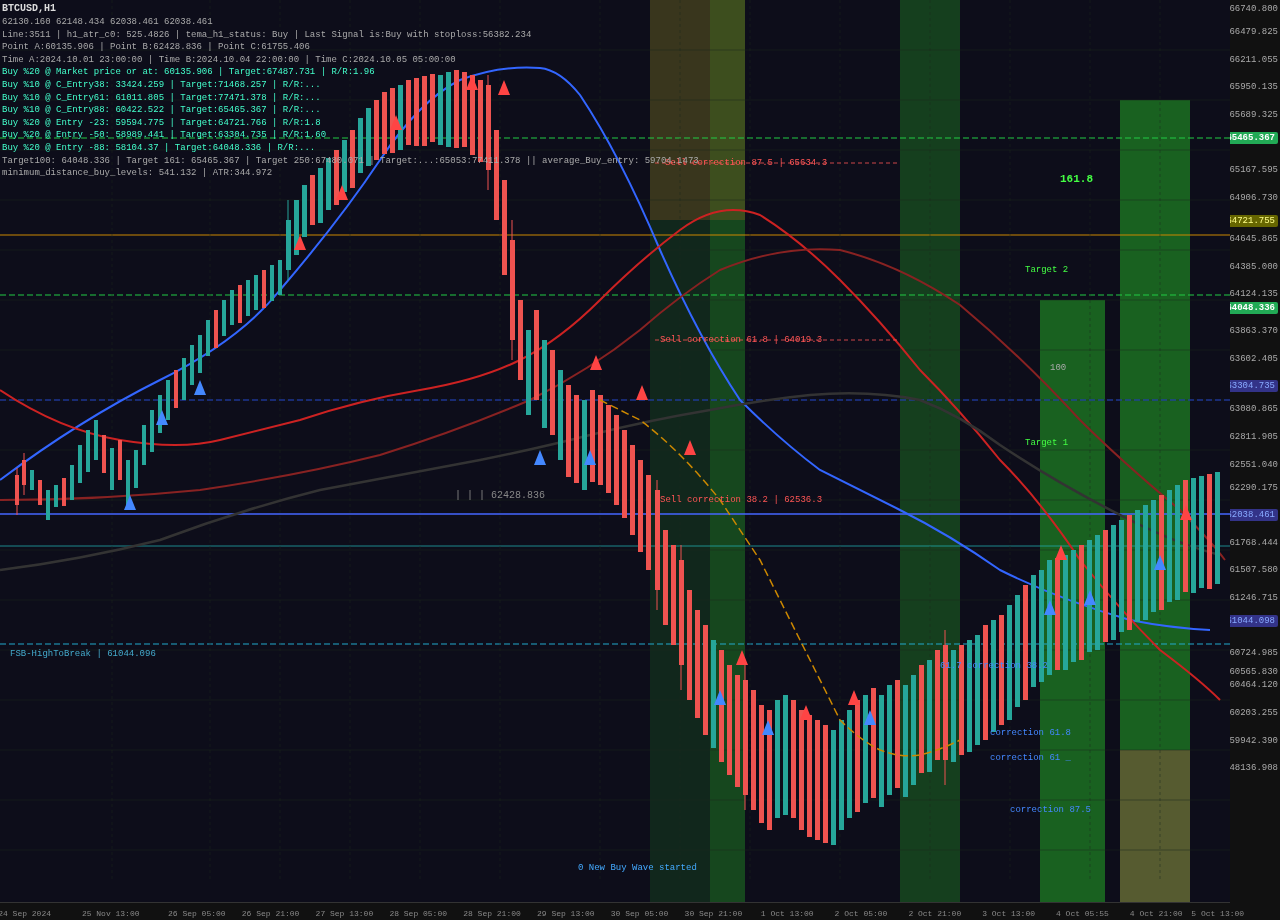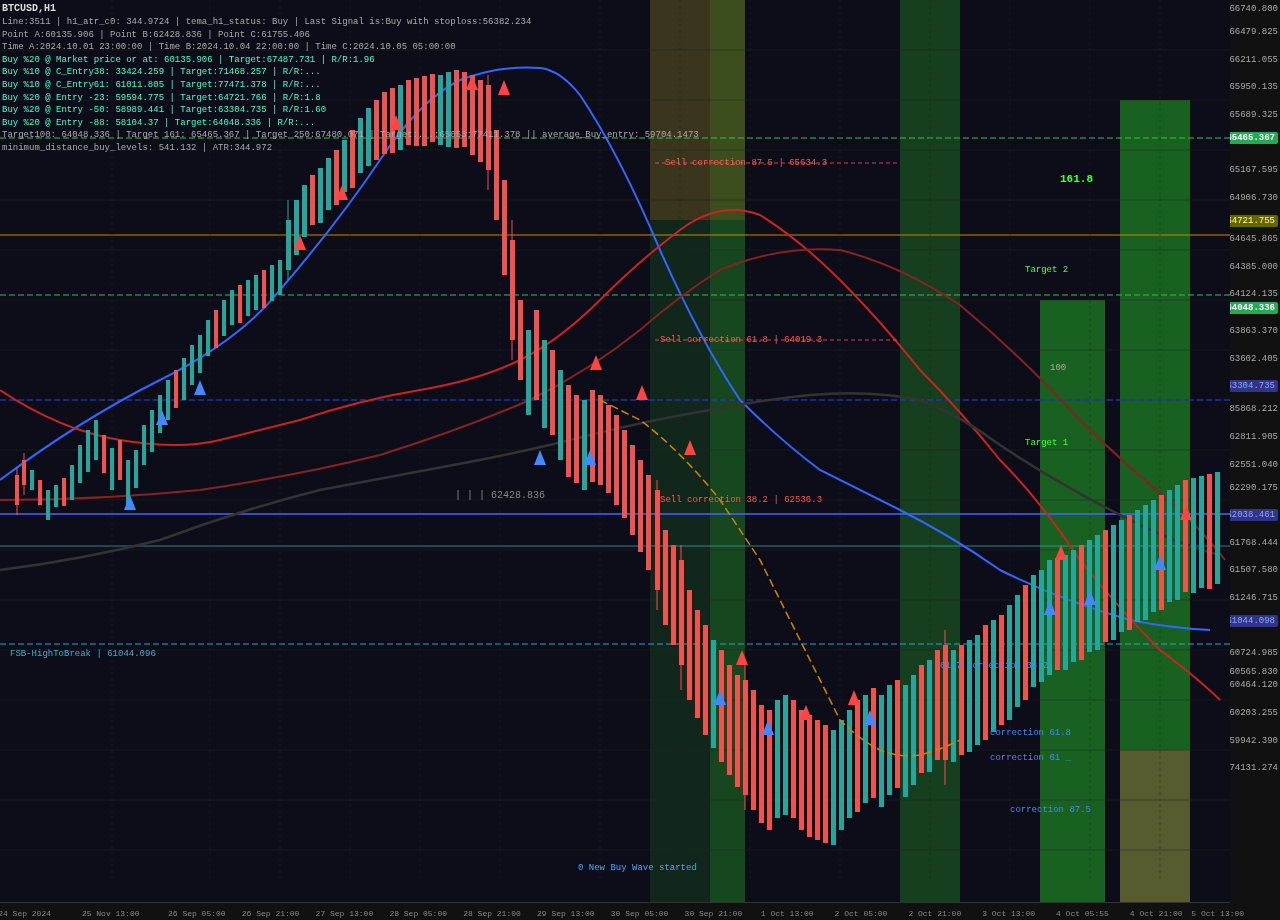--- a/index.html
+++ b/index.html
@@ -116,26 +116,28 @@
   </style>
 </head>
 <body>
 
 <div id="chart-container">
 
   <div id="watermark">MARKETTRDE</div>
 
   <div id="info-panel">
     <div class="title-line">BTCUSD,H1</div>
-    <div>Line:3511  | h1_atr_c0: 344.9724 | tema_h1_status: Buy | Last Signal is:Buy with stoploss:56382.234</div>
+    <div>62130.160  62148.434  62038.461  62038.461</div>
+    <div>Line:3511  | h1_atr_c0: 525.4826 | tema_h1_status: Buy | Last Signal is:Buy with stoploss:56382.234</div>
     <div>Point A:60135.906 | Point B:62428.836 | Point C:61755.406</div>
     <div>Time A:2024.10.01 23:00:00 | Time B:2024.10.04 22:00:00 | Time C:2024.10.05 05:00:00</div>
     <div class="buy-signal">Buy %20 @ Market price or at: 60135.906 | Target:67487.731 | R/R:1.96</div>
     <div class="buy-signal">Buy %10 @ C_Entry38: 33424.259 | Target:71468.257 | R/R:...</div>
     <div class="buy-signal">Buy %10 @ C_Entry61: 61011.805 | Target:77471.378 | R/R:...</div>
+    <div class="buy-signal">Buy %10 @ C_Entry88: 60422.522 | Target:65465.367 | R/R:...</div>
     <div class="buy-signal">Buy %20 @ Entry -23: 59594.775 | Target:64721.766 | R/R:1.8</div>
     <div class="buy-signal">Buy %20 @ Entry -50: 58989.441 | Target:63304.735 | R/R:1.60</div>
     <div class="buy-signal">Buy %20 @ Entry -88: 58104.37 | Target:64048.336 | R/R:...</div>
     <div>Target100: 64048.336 | Target 161: 65465.367 | Target 250:67480.071 | Target:...:65053:77411.378 || average_Buy_entry: 59704.1473</div>
     <div>minimum_distance_buy_levels: 541.132 | ATR:344.972</div>
   </div>
 
   <svg id="main-svg" viewBox="0 0 1230 902" preserveAspectRatio="none">
     <defs>
       <clipPath id="chart-clip">
@@ -468,35 +470,35 @@
     <div class="price-label" style="top:18.5%">65167.595</div>
     <div class="price-label" style="top:21.5%">64906.730</div>
     <div class="price-label highlighted-yellow" style="top:24%">64721.755</div>
     <div class="price-label" style="top:26%">64645.865</div>
     <div class="price-label" style="top:29%">64385.000</div>
     <div class="price-label" style="top:32%">64124.135</div>
     <div class="price-label highlighted" style="top:33.5%">64048.336</div>
     <div class="price-label" style="top:36%">63863.370</div>
     <div class="price-label" style="top:39%">63602.405</div>
     <div class="price-label highlighted-blue" style="top:42%">63304.735</div>
-    <div class="price-label" style="top:44.5%">85868.212</div>
+    <div class="price-label" style="top:44.5%">63080.865</div>
     <div class="price-label" style="top:47.5%">62811.905</div>
     <div class="price-label" style="top:50.5%">62551.040</div>
     <div class="price-label" style="top:53%">62290.175</div>
     <div class="price-label highlighted-blue" style="top:56%">62038.461</div>
     <div class="price-label" style="top:59%">61768.444</div>
     <div class="price-label" style="top:62%">61507.580</div>
     <div class="price-label" style="top:65%">61246.715</div>
     <div class="price-label highlighted-blue" style="top:67.5%">61044.098</div>
     <div class="price-label" style="top:71%">60724.985</div>
     <div class="price-label" style="top:73%">60565.830</div>
     <div class="price-label" style="top:74.5%">60464.120</div>
     <div class="price-label" style="top:77.5%">60203.255</div>
     <div class="price-label" style="top:80.5%">59942.390</div>
-    <div class="price-label" style="top:83.5%">74131.274</div>
+    <div class="price-label" style="top:83.5%">48136.908</div>
   </div>
 
   <div id="time-axis">
     <div class="time-label" style="left:2%">24 Sep 2024</div>
     <div class="time-label" style="left:9%">25 Nov 13:00</div>
     <div class="time-label" style="left:16%">26 Sep 05:00</div>
     <div class="time-label" style="left:22%">26 Sep 21:00</div>
     <div class="time-label" style="left:28%">27 Sep 13:00</div>
     <div class="time-label" style="left:34%">28 Sep 05:00</div>
     <div class="time-label" style="left:40%">28 Sep 21:00</div>

